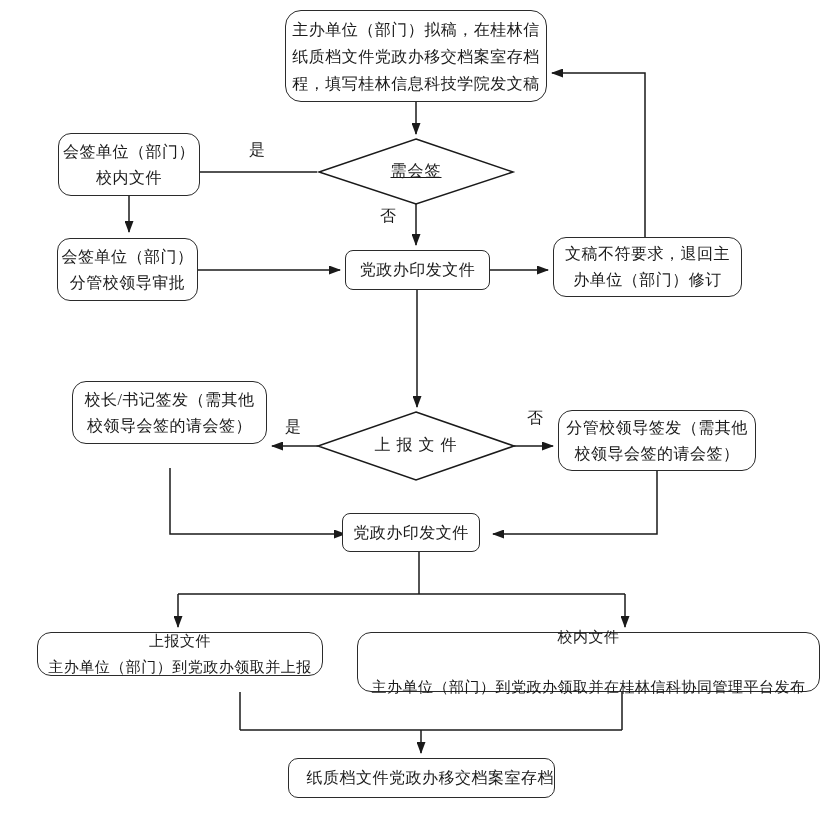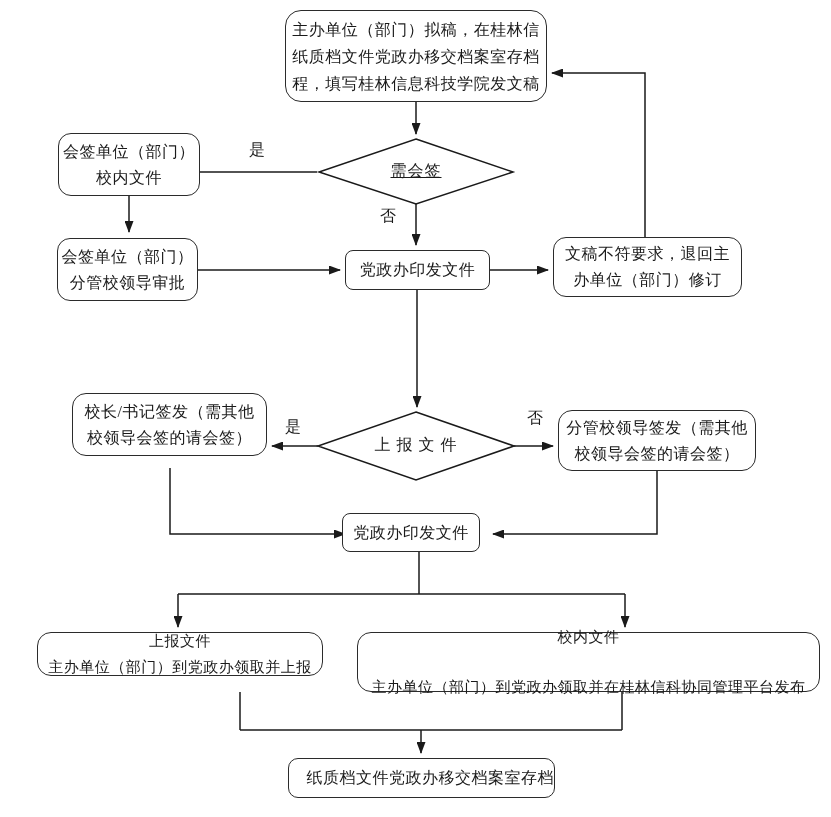--- a/index.html
+++ b/index.html
@@ -93,21 +93,21 @@
 
   <div class="node" style="left:345px; top:250px; width:145px; height:40px; border-radius:8px;">
     <span>党政办印发文件</span>
   </div>
 
   <div class="node" style="left:553px; top:237px; width:189px; height:60px; border-radius:13px;">
     <span>文稿不符要求，退回主</span>
     <span>办单位（部门）修订</span>
   </div>
 
-  <div class="node" style="left:72px; top:393px; width:195px; height:63px; border-radius:14px;">
+  <div class="node" style="left:72px; top:381px; width:195px; height:63px; border-radius:14px;">
     <span>校长/书记签发（需其他</span>
     <span>校领导会签的请会签）</span>
   </div>
 
   <div class="node" style="left:558px; top:410px; width:198px; height:61px; border-radius:14px;">
     <span>分管校领导签发（需其他</span>
     <span>校领导会签的请会签）</span>
   </div>
 
   <div class="node" style="left:342px; top:513px; width:138px; height:39px; border-radius:8px;">

